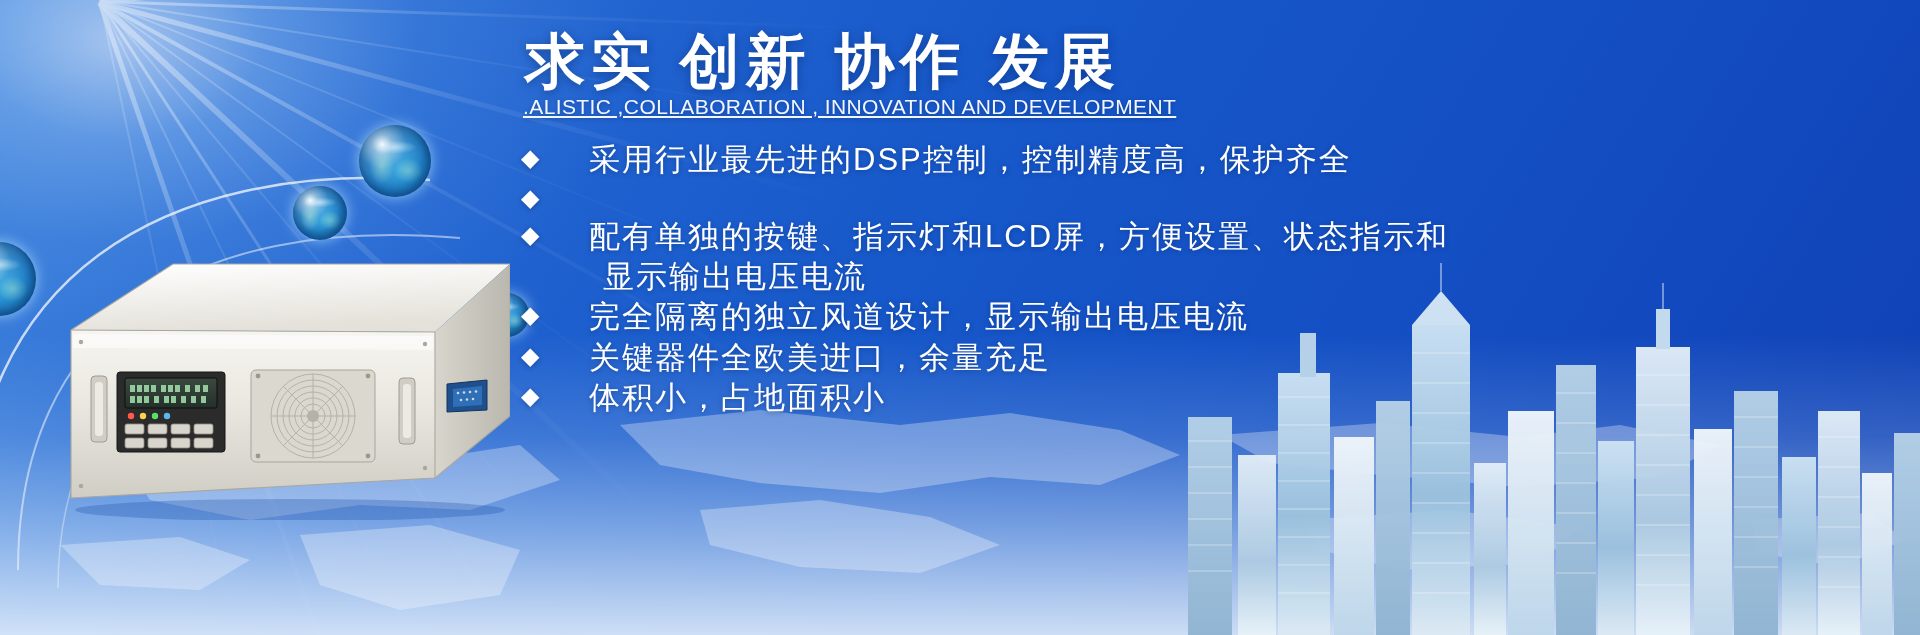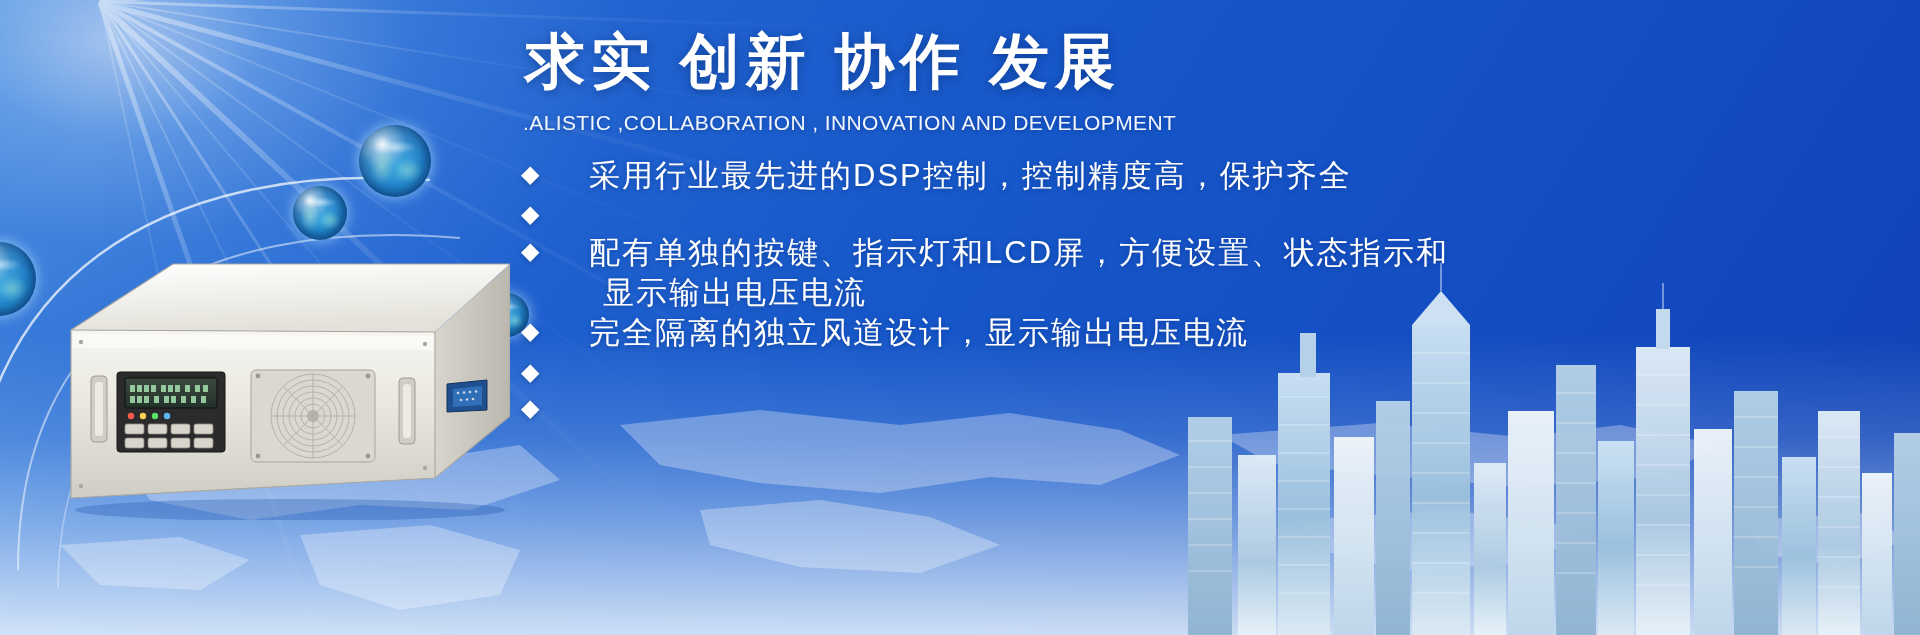--- a/index.html
+++ b/index.html
@@ -60,22 +60,22 @@
   
   .textcol{position:absolute;left:515px;top:32px;width:1390px;color:#fff;}
 
   .title{
     font-size:60px;line-height:1.0;font-weight:bold;letter-spacing:6px;
     text-shadow:0 2px 10px rgba(0,30,85,.45);
     padding-left:10px;white-space:nowrap;
   }
   .subtitle{
     font-size:21px;line-height:1.0;letter-spacing:.4px;
-    margin-top:20px;padding-left:8px;white-space:nowrap;
-    color:#f2f7ff;text-shadow:0 1px 4px rgba(0,25,80,.35);
+    margin-top:4px;padding-left:8px;white-space:nowrap;
+    color:#f2f7ff;text-shadow:0 1px 4px rgba(0,25,80,.35);text-decoration:underline;
   }
 
   .bullets{margin-top:23px;padding-left:6px;}
   .bullet{
     display:flex;align-items:flex-start;
     font-size:31px;line-height:1.30;letter-spacing:2px;
     color:#ffffff;text-shadow:0 1px 5px rgba(0,30,85,.40);
     white-space:nowrap;
   }
   .bmark{width:30px;flex:0 0 30px;font-size:24px;line-height:1.52;color:#ffffff;}
@@ -387,22 +387,24 @@
         <span class="btext">显示输出电压电流</span>
       </div>
 
       <div class="bullet">
         <span class="bmark">◆</span>
         <span class="btext">完全隔离的独立风道设计，显示输出电压电流</span>
       </div>
 
       <div class="bullet">
         <span class="bmark">◆</span>
-      </div>
-
-      <div class="bullet">
-        <span class="bmark">◆</span>
+        <span class="btext">关键器件全欧美进口，余量充足</span>
+      </div>
+
+      <div class="bullet">
+        <span class="bmark">◆</span>
+        <span class="btext">体积小，占地面积小</span>
       </div>
 
     </div>
   </div>
 
 </div>
 
 </body></html>

